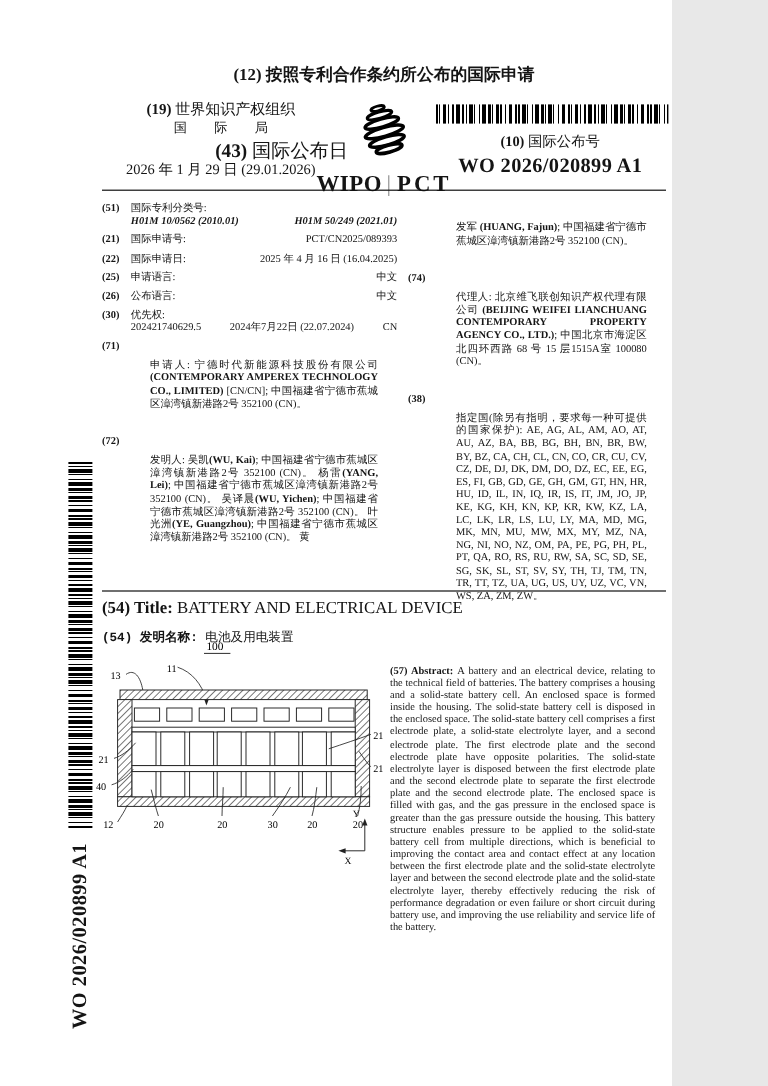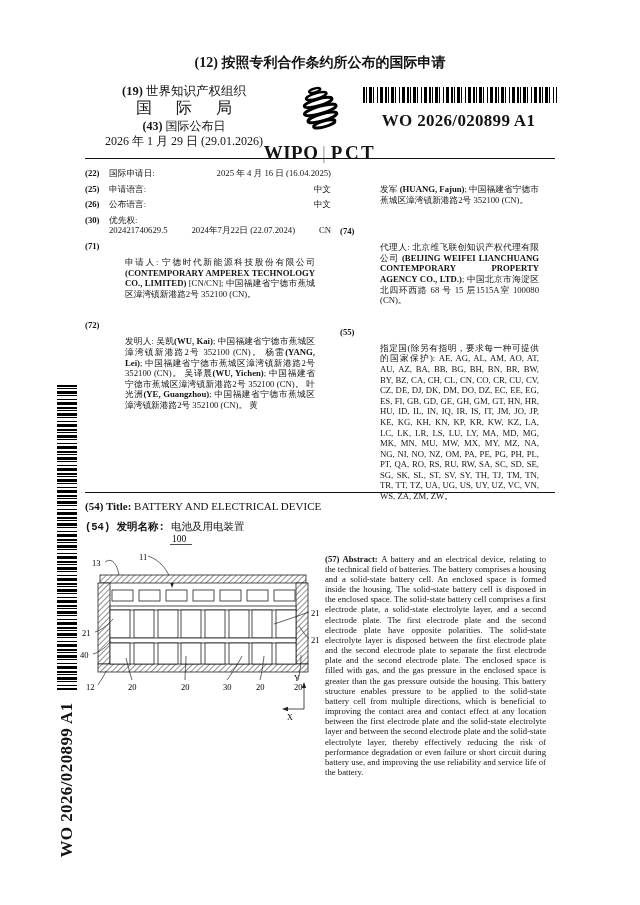--- a/index.html
+++ b/index.html
@@ -1,24 +1,24 @@
 <!DOCTYPE html>
 <html><head>
 <meta charset="utf-8">
 <style>
   html,body{margin:0;padding:0;background:#e8e8e8;}
-  .page{position:relative;width:640px;height:905px;background:#fff;font-family:"Liberation Serif",serif;color:#141414;overflow:hidden;}
+  .page{position:relative;width:560px;height:905px;background:#fff;font-family:"Liberation Serif",serif;color:#141414;overflow:hidden;}
   .abs{position:absolute;}
   .bold{font-weight:bold;}
   .bi{font-weight:bold;font-style:italic;}
   
   .pct-line{top:54px;left:0;width:640px;text-align:center;font-size:14px;font-weight:bold;}
   .org-block{top:84px;left:78px;width:212px;text-align:center;font-size:12.5px;line-height:15px;}
-  .bureau{letter-spacing:10px;text-indent:10px;font-size:16px;margin-top:1px;}
-  .date-label{margin-top:4px;font-size:12px;}
+  .bureau{letter-spacing:10px;text-indent:10px;font-size:11px;margin-top:1px;}
+  .date-label{margin-top:4px;font-size:16px;text-align:right;}
   .date-val{font-weight:normal;font-size:12px;}
   .logo-block{top:80px;left:255px;width:130px;text-align:center;}
   .logo-text{font-size:19px;font-weight:bold;letter-spacing:.5px;margin-top:0px;white-space:nowrap;}
   .logo-sep{display:inline-block;margin:0 4px;font-weight:400;transform:scaleX(.5);}
   .logo-pct{letter-spacing:2.5px;}
   .barcode-top{top:87px;left:363px;width:194px;height:16px;background:repeating-linear-gradient(90deg,#000 0 2px,#fff 2px 3px,#000 3px 4px,#fff 4px 6px,#000 6px 9px,#fff 9px 10px,#000 10px 11px,#fff 11px 14px,#000 14px 15px,#fff 15px 17px,#000 17px 20px,#fff 20px 22px);}
   .pubno-block{top:110px;left:360px;width:197px;text-align:center;}
   .pubno-label{font-size:12px;}
   .pubno-val{font-size:17px;font-weight:bold;margin-top:1px;letter-spacing:.3px;white-space:nowrap;}
   .rule{left:85px;width:470px;height:1.3px;background:#111;}
@@ -29,21 +29,21 @@
   .col-l{width:246px;}
   .col-r{width:215px;}
   .field{display:flex;margin-bottom:5px;}
   .fnum{width:24px;min-width:24px;font-weight:bold;}
   .fbody{flex:1;}
   .kv{display:flex;justify-content:space-between;}
   .spread{display:flex;justify-content:space-between;}
   .just{text-align:justify;margin:16px;}
   
   .title-block{top:500px;left:85px;width:470px;}
-  .title-en{font-size:11px;}
+  .title-en{font-size:14px;}
   .title-zh{font-size:10.5px;margin-top:8px;font-family:Liberation Mono, monospace;}
   .abstract{top:545px;left:325px;width:221px;font-size:8.7px;line-height:10.15px;text-align:justify;}
   
   .figure-wrap{top:528px;left:68px;width:265px;height:215px;}
   
   .barcode-left{top:385px;left:57px;width:20px;height:305px;background:repeating-linear-gradient(180deg,#000 0 2px,#fff 2px 3px,#000 3px 4px,#fff 4px 6px,#000 6px 9px,#fff 9px 10px,#000 10px 11px,#fff 11px 14px,#000 14px 15px,#fff 15px 17px,#000 17px 20px,#fff 20px 22px);}
   .vert-pubno{top:769px;left:-10px;width:156px;height:22px;transform:rotate(-90deg);text-align:center;font-weight:bold;font-size:17px;white-space:nowrap;letter-spacing:.4px;}
   .footer-note{top:908px;left:500px;width:110px;text-align:center;font-size:8.8px;color:#333;}
 </style>
 </head>
@@ -72,29 +72,47 @@
       </g>
     </svg>
     <div class="logo-text">
       <span>WIPO</span><span class="logo-sep">|</span><span class="logo-pct">PCT</span>
     </div>
   </div>
 
   <div class="abs barcode-top"></div>
 
   <div class="abs pubno-block">
+    <div class="pubno-label"><span class="bold">(10)</span> <span>国际公布号</span></div>
     <div class="pubno-val">WO 2026/020899 A1</div>
   </div>
 
   <div class="abs rule rule1"></div>
 
   <div class="abs cols">
     <div class="col-l">
 
-
+      <div class="field">
+        <div class="fnum">(51)</div>
+        <div class="fbody">
+          <div>国际专利分类号:</div>
+          <div class="kv">
+            <span class="bi">H01M 10/0562 (2010.01)</span>
+            <span class="bi">H01M 50/249 (2021.01)</span>
+          </div>
+        </div>
+      </div>
+
+      <div class="field">
+        <div class="fnum">(21)</div>
+        <div class="fbody kv">
+          <span>国际申请号:</span>
+          <span>PCT/CN2025/089393</span>
+        </div>
+      </div>
 
       <div class="field">
         <div class="fnum">(22)</div>
         <div class="fbody kv">
           <span>国际申请日:</span>
           <span>2025 年 4 月 16 日 (16.04.2025)</span>
         </div>
       </div>
 
       <div class="field">
@@ -151,21 +169,21 @@
       </div>
 
       <div class="field">
         <div class="fnum">(74)</div>
         <div class="fbody">
             <p class="just"><span>代理人: 北京维飞联创知识产权代理有限公司 </span><span class="bold">(BEIJING WEIFEI LIANCHUANG CONTEMPORARY PROPERTY AGENCY CO., LTD.)</span><span>; 中国北京市海淀区北四环西路 68 号 15 层1515A室 100080 (CN)。</span></p>
           </div>
       </div>
 
       <div class="field">
-        <div class="fnum">(55)</div>
+        <div class="fnum">(38)</div>
         <div class="fbody">
             <p class="just"><span>指定国(除另有指明，要求每一种可提供的国家保护): </span><span>AE, AG, AL, AM, AO, AT, AU, AZ, BA, BB, BG, BH, BN, BR, BW, BY, BZ, CA, CH, CL, CN, CO, CR, CU, CV, CZ, DE, DJ, DK, DM, DO, DZ, EC, EE, EG, ES, FI, GB, GD, GE, GH, GM, GT, HN, HR, HU, ID, IL, IN, IQ, IR, IS, IT, JM, JO, JP, KE, KG, KH, KN, KP, KR, KW, KZ, LA, LC, LK, LR, LS, LU, LY, MA, MD, MG, MK, MN, MU, MW, MX, MY, MZ, NA, NG, NI, NO, NZ, OM, PA, PE, PG, PH, PL, PT, QA, RO, RS, RU, RW, SA, SC, SD, SE, SG, SK, SL, ST, SV, SY, TH, TJ, TM, TN, TR, TT, TZ, UA, UG, US, UY, UZ, VC, VN, WS, ZA, ZM, ZW。</span></p>
           </div>
       </div>
 
 
     </div>
   </div>
 
   <div class="abs rule rule2"></div>

